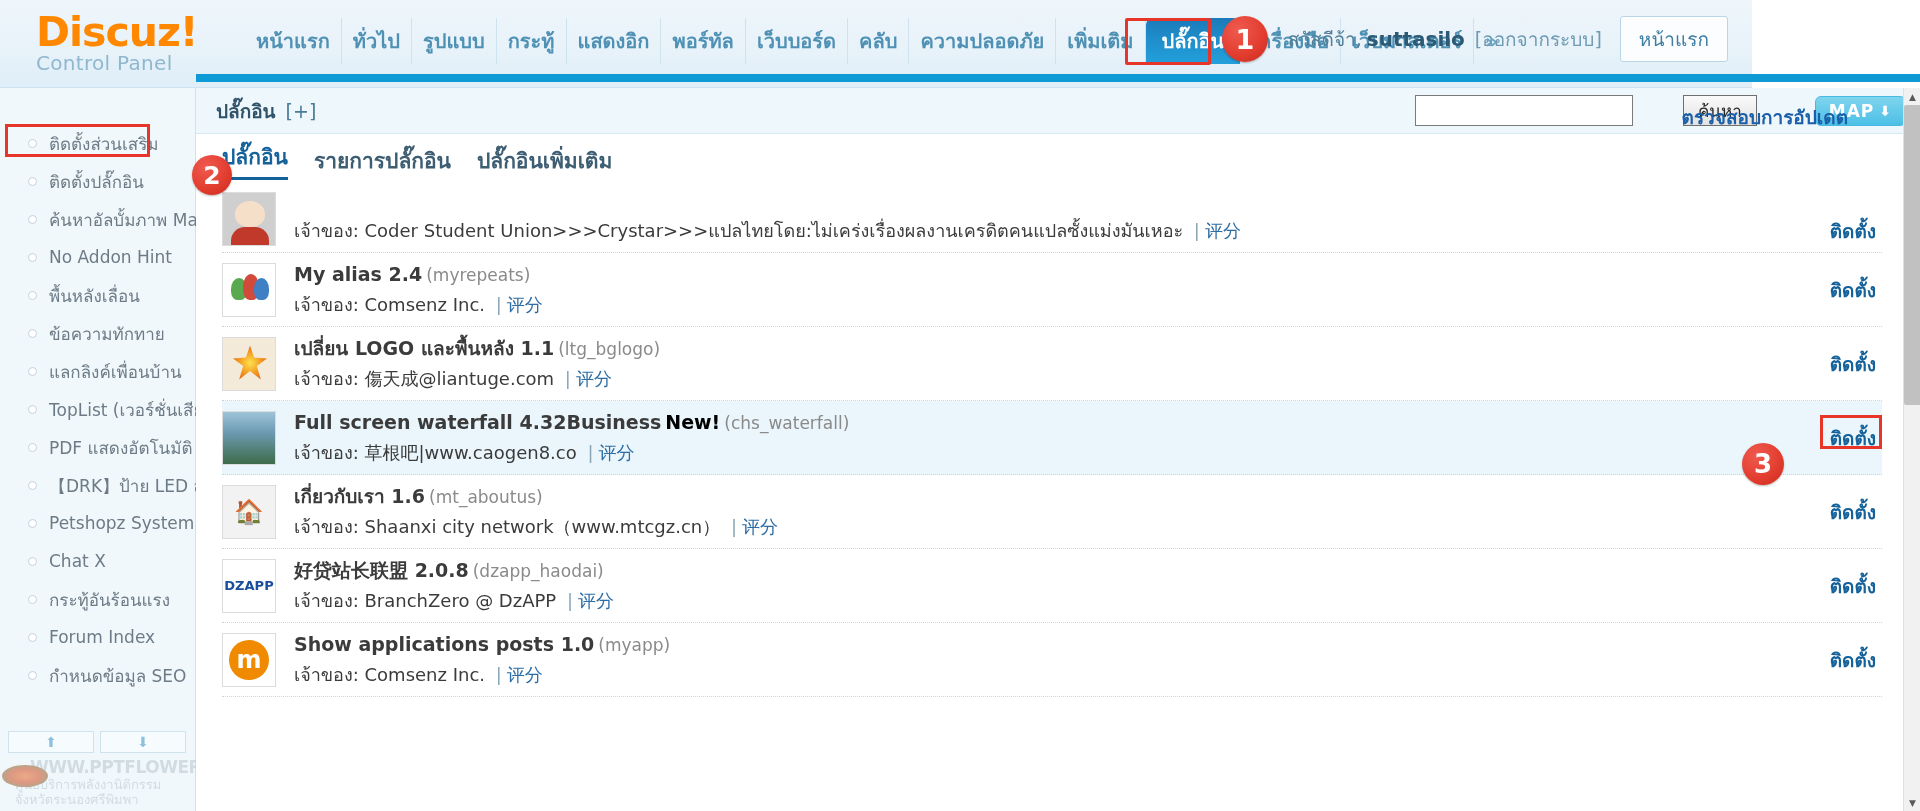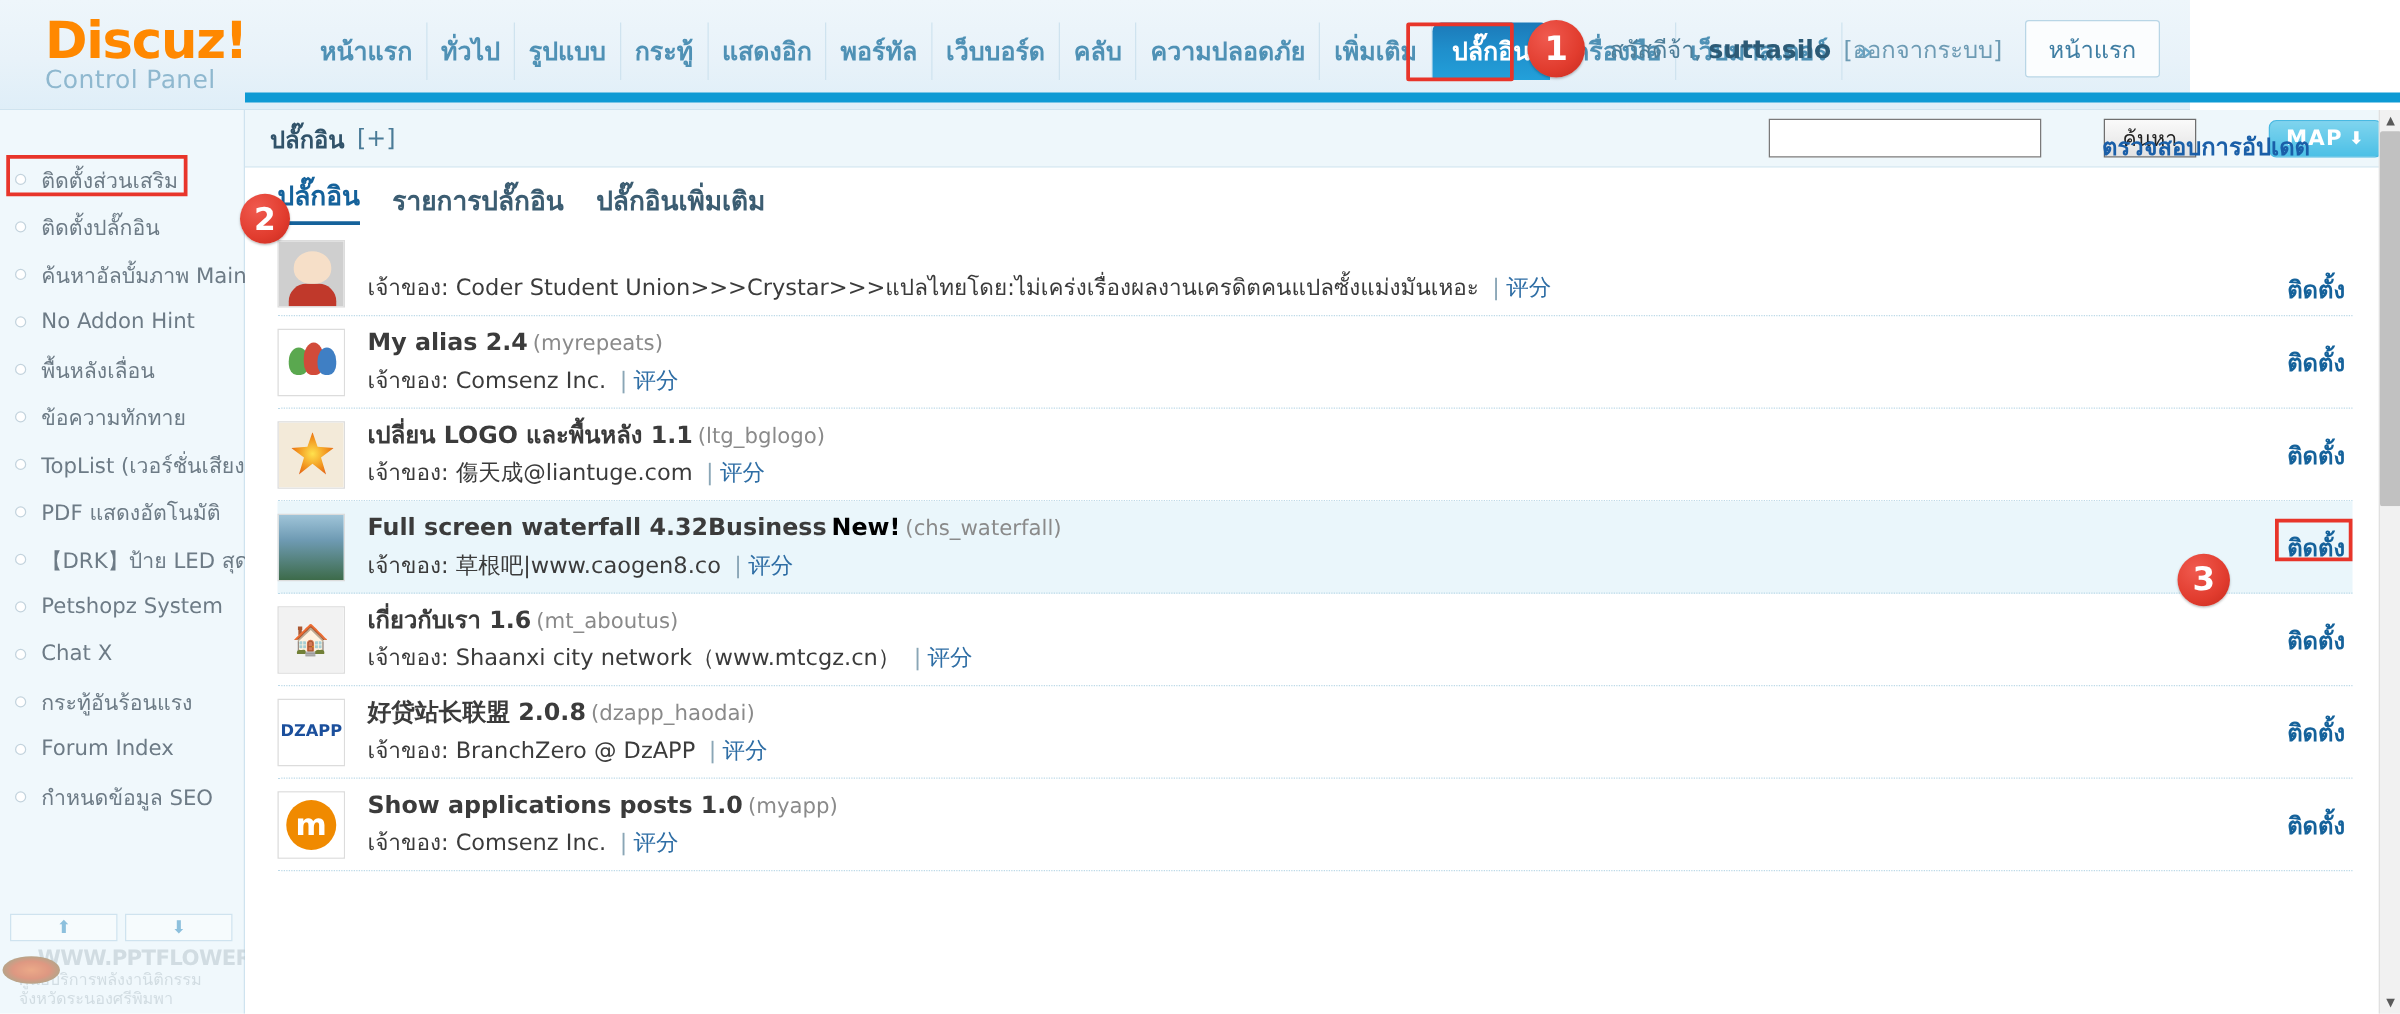--- a/index.html
+++ b/index.html
@@ -86,21 +86,21 @@
   }
 
   
   .sidebar {
     position: absolute; left: 0; top: 88px; width: 196px; height: 723px;
     background: #f0f8fc; border-right: 1px solid #cfe3ef;
   }
   .sidebar-list { position: absolute; left: 0; top: 36px; width: 196px; }
   .side-item {
     display: flex; align-items: center; height: 38px;
-    padding-left: 12px; font-size: 17px; color: #6d7b86;
+    padding-left: 28px; font-size: 17px; color: #6d7b86;
     white-space: nowrap; overflow: hidden; cursor: pointer;
   }
   .side-bullet {
     width: 9px; height: 9px; border: 1px solid #c3d3dd; border-radius: 50%;
     margin-right: 12px; flex: none; background: #fff;
   }
   .side-highlight {
     position: absolute; left: 5px; top: 36px; width: 145px; height: 33px;
     border: 3px solid #e8352a; pointer-events: none;
   }
@@ -340,20 +340,24 @@
         <div class="side-item">
           <span class="side-bullet"></span>
           <span>พื้นหลังเลื่อน</span>
         </div>
         <div class="side-item">
           <span class="side-bullet"></span>
           <span>ข้อความทักทาย</span>
         </div>
         <div class="side-item">
           <span class="side-bullet"></span>
+          <span>แลกลิงค์เพื่อนบ้าน</span>
+        </div>
+        <div class="side-item">
+          <span class="side-bullet"></span>
           <span>TopList (เวอร์ชั่นเสียงดัง)</span>
         </div>
         <div class="side-item">
           <span class="side-bullet"></span>
           <span>PDF แสดงอัตโนมัติ</span>
         </div>
         <div class="side-item">
           <span class="side-bullet"></span>
           <span>【DRK】ป้าย LED สุดส</span>
         </div>

